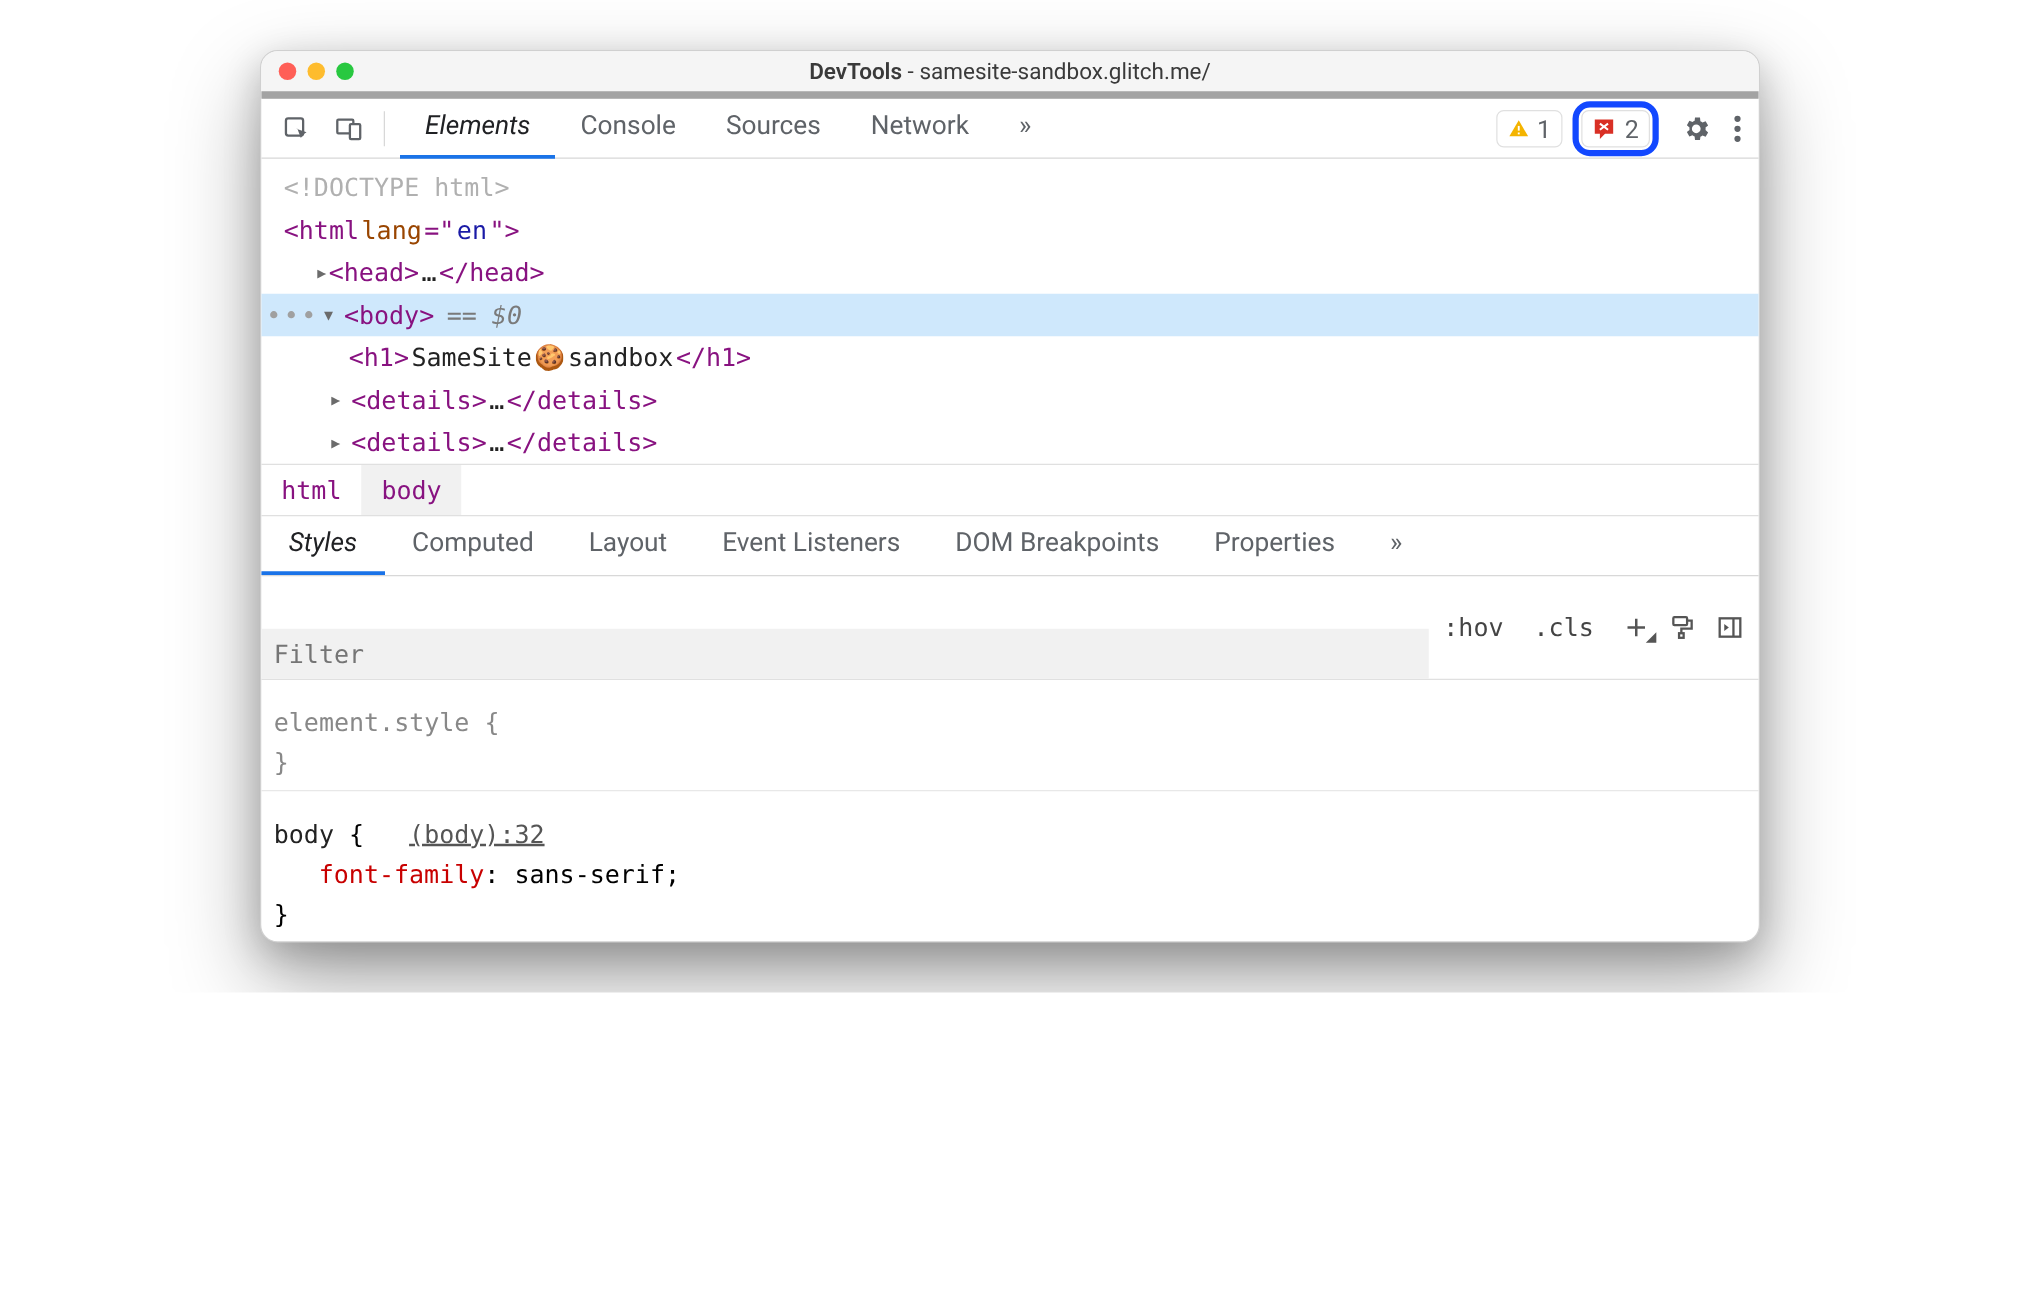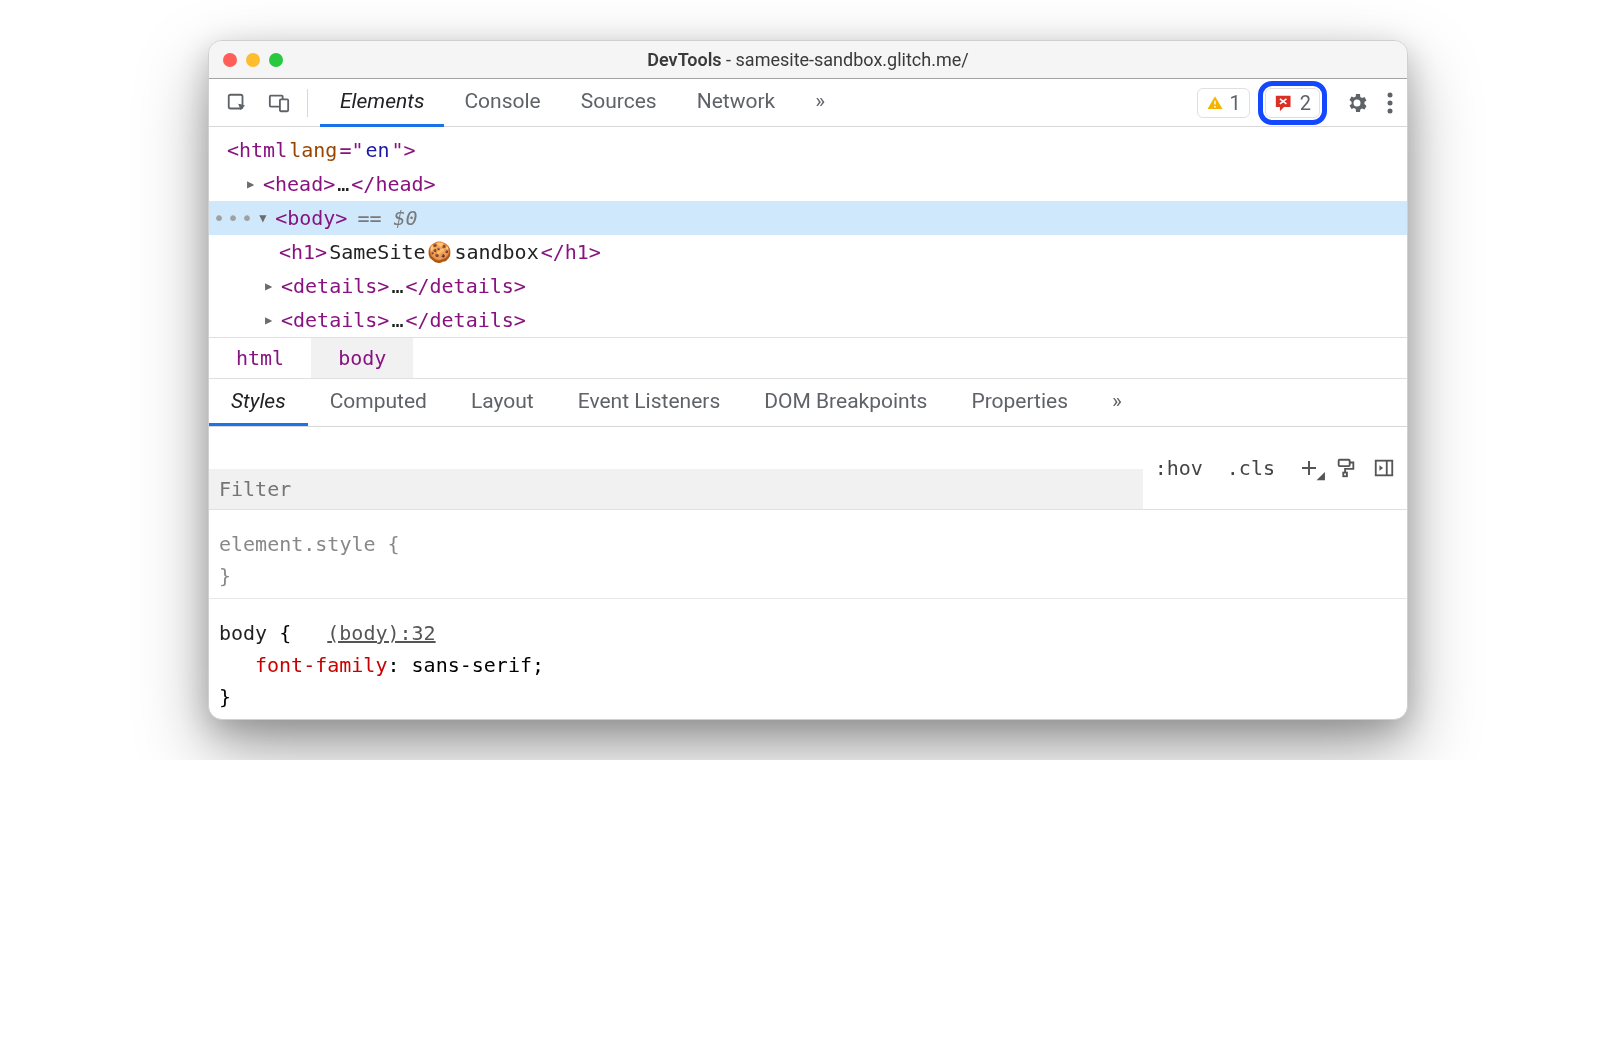--- a/index.html
+++ b/index.html
@@ -18,21 +18,21 @@
     border-radius: 14px;
     box-shadow: 0 30px 70px rgba(0,0,0,0.35), 0 10px 30px rgba(0,0,0,0.2);
     overflow: hidden;
     border: 1px solid #d0d0d0;
   }
   .titlebar {
     display: flex;
     align-items: center;
     height: 38px;
     background: #f5f5f5;
-    border-bottom: 1px solid #a3a3a3;
+    border-bottom: 6px solid #a3a3a3;
     padding: 0 14px;
     position: relative;
   }
   .traffic-lights { display: flex; gap: 9px; }
   .light { width: 14px; height: 14px; border-radius: 50%; }
   .light.red { background: #ff5f57; }
   .light.yellow { background: #febc2e; }
   .light.green { background: #28c840; }
   .title {
     position: absolute;
@@ -113,32 +113,32 @@
   .grey { color: #b0b0b0; }
   .tag { color: #881280; }
   .attr { color: #994500; }
   .val { color: #1a1aa6; }
   .text { color: #222; }
   .dollar { color: #7a7a7a; font-style: italic; }
   .tri { color: #6b6b6b; font-size: 12px; display:inline-block; width:14px;}
   .tri.right::before { content: "▶"; }
   .tri.down::before { content: "▼"; }
   .ellipsis3 { color: #a0a0a0; letter-spacing: 2px; } 
-  .dom-line.l2 { padding-left: 38px; }
+  .dom-line.l2 { padding-left: 38px; text-align: right; }
   .dom-line.l3 { padding-left: 70px; }
 
   .breadcrumb {
     display: flex;
     border-top: 1px solid #e0e0e0;
     border-bottom: 1px solid #e0e0e0;
     font-size: 20px;
     font-family: Menlo, Consolas, monospace;
   }
   .crumb {
-    padding: 8px 27px;
+    padding: 8px 16px;
     color: #881280;
   }
   .crumb.active { background: #f1f1f1; }
 
   .styles-tabs {
     display: flex;
     align-items: stretch;
     height: 48px;
     border-bottom: 1px solid #d8d8d8;
     font-size: 21px;
@@ -260,20 +260,23 @@
     <div class="dots">
       <svg width="6" height="22" viewBox="0 0 6 22" fill="#5f6368">
         <circle cx="3" cy="3" r="2.5"></circle>
           <circle cx="3" cy="11" r="2.5"></circle>
           <circle cx="3" cy="19" r="2.5"></circle>
       </svg>
     </div>
   </div>
 
   <div class="dom-tree">
+    <div class="dom-line">
+      <span class="grey">&lt;!DOCTYPE html&gt;</span>
+    </div>
     <div class="dom-line">
       <span class="tag">&lt;html </span>
         <span class="attr">lang</span>
         <span class="tag">="</span>
         <span class="val">en</span>
         <span class="tag">"&gt;</span>
     </div>
     <div class="dom-line l2">
       <span class="tri right"></span>
       <span class="tag">&lt;head&gt;</span>

